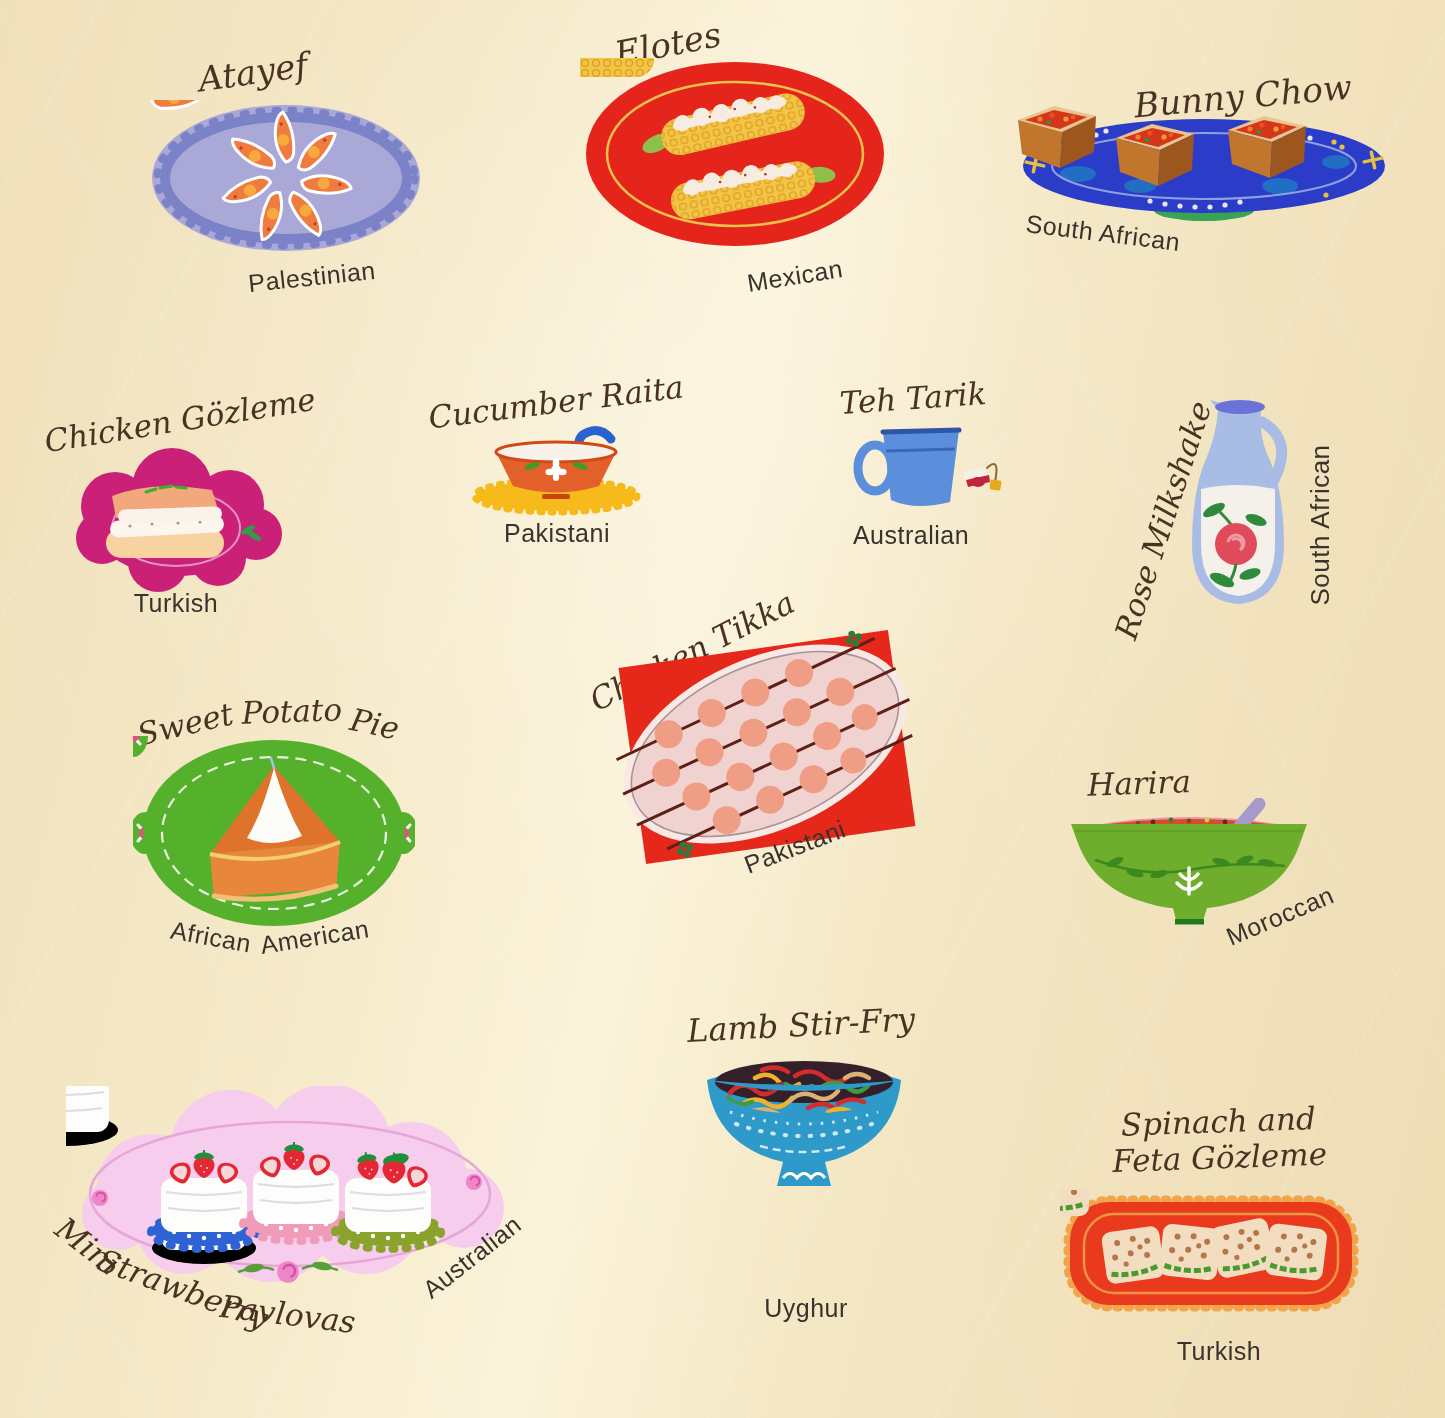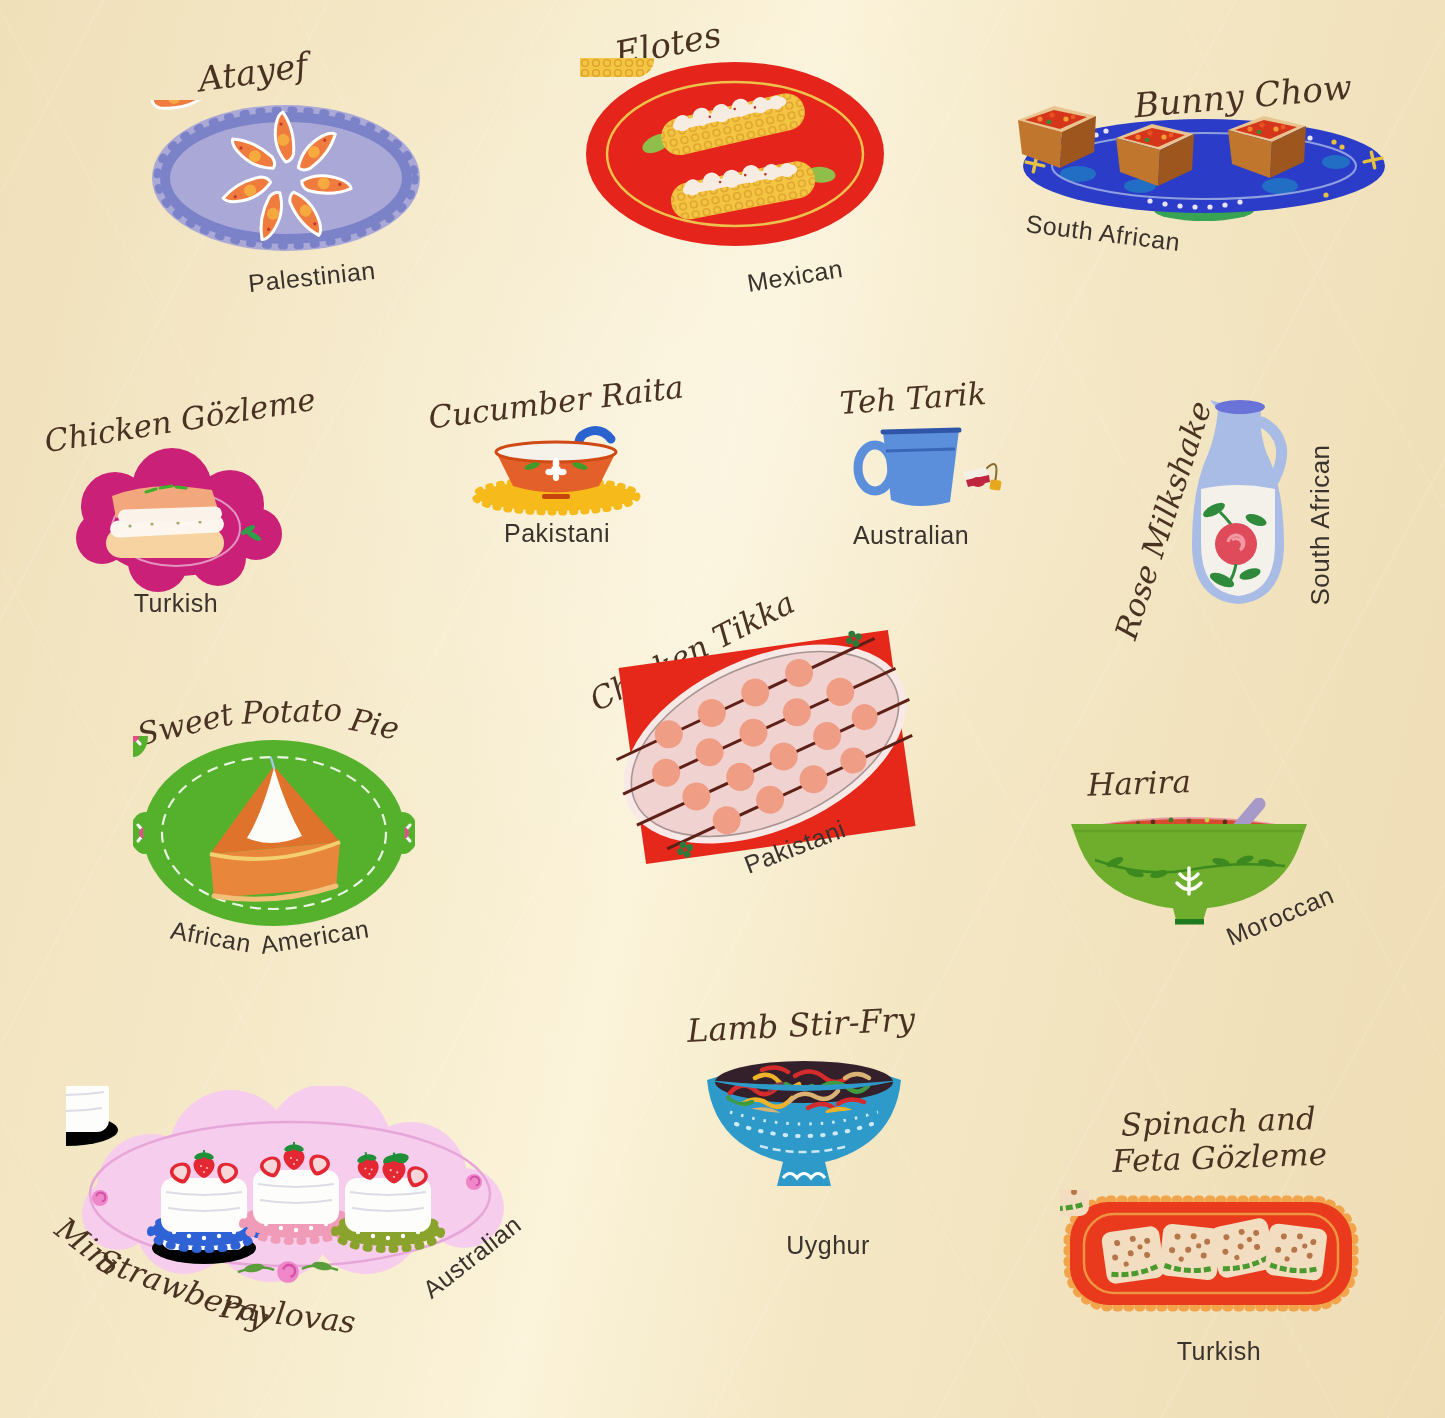--- a/index.html
+++ b/index.html
@@ -77,21 +77,21 @@
   .c-harira{left:1280px;top:916px;font-size:25px;transform:translate(-50%,-50%) rotate(-23deg);}
   
   .a-pav{left:66px;top:1086px;}
   .t-pav-0{left:88px;top:1246px;font-size:31px;transform:translate(-50%,-50%) rotate(38deg);}
   .t-pav-1{left:183px;top:1289px;font-size:31px;transform:translate(-50%,-50%) rotate(20deg);}
   .t-pav-2{left:288px;top:1314px;font-size:31px;transform:translate(-50%,-50%) rotate(7deg);}
   .c-pav{left:472px;top:1257px;font-size:25px;transform:translate(-50%,-50%) rotate(-38deg);}
   
   .t-lamb{left:801px;top:1025px;font-size:32px;transform:translate(-50%,-50%) rotate(-3deg);}
   .a-lamb{left:700px;top:1048px;}
-  .c-lamb{left:806px;top:1245px;font-size:25px;transform:translate(-50%,-50%);margin-left:22px;}
+  .c-lamb{left:806px;top:1308px;font-size:25px;transform:translate(-50%,-50%);}
   
   .t-sfg{left:1219px;top:1140px;transform:translate(-50%,-50%) rotate(-2deg);
          font-size:31px;text-align:center;line-height:1.15;}
   .a-sfg{left:1060px;top:1190px;}
   .c-sfg{left:1219px;top:1351px;font-size:25px;transform:translate(-50%,-50%);}
 </style>
 </head>
 <body>
 
 <div id="paper">

